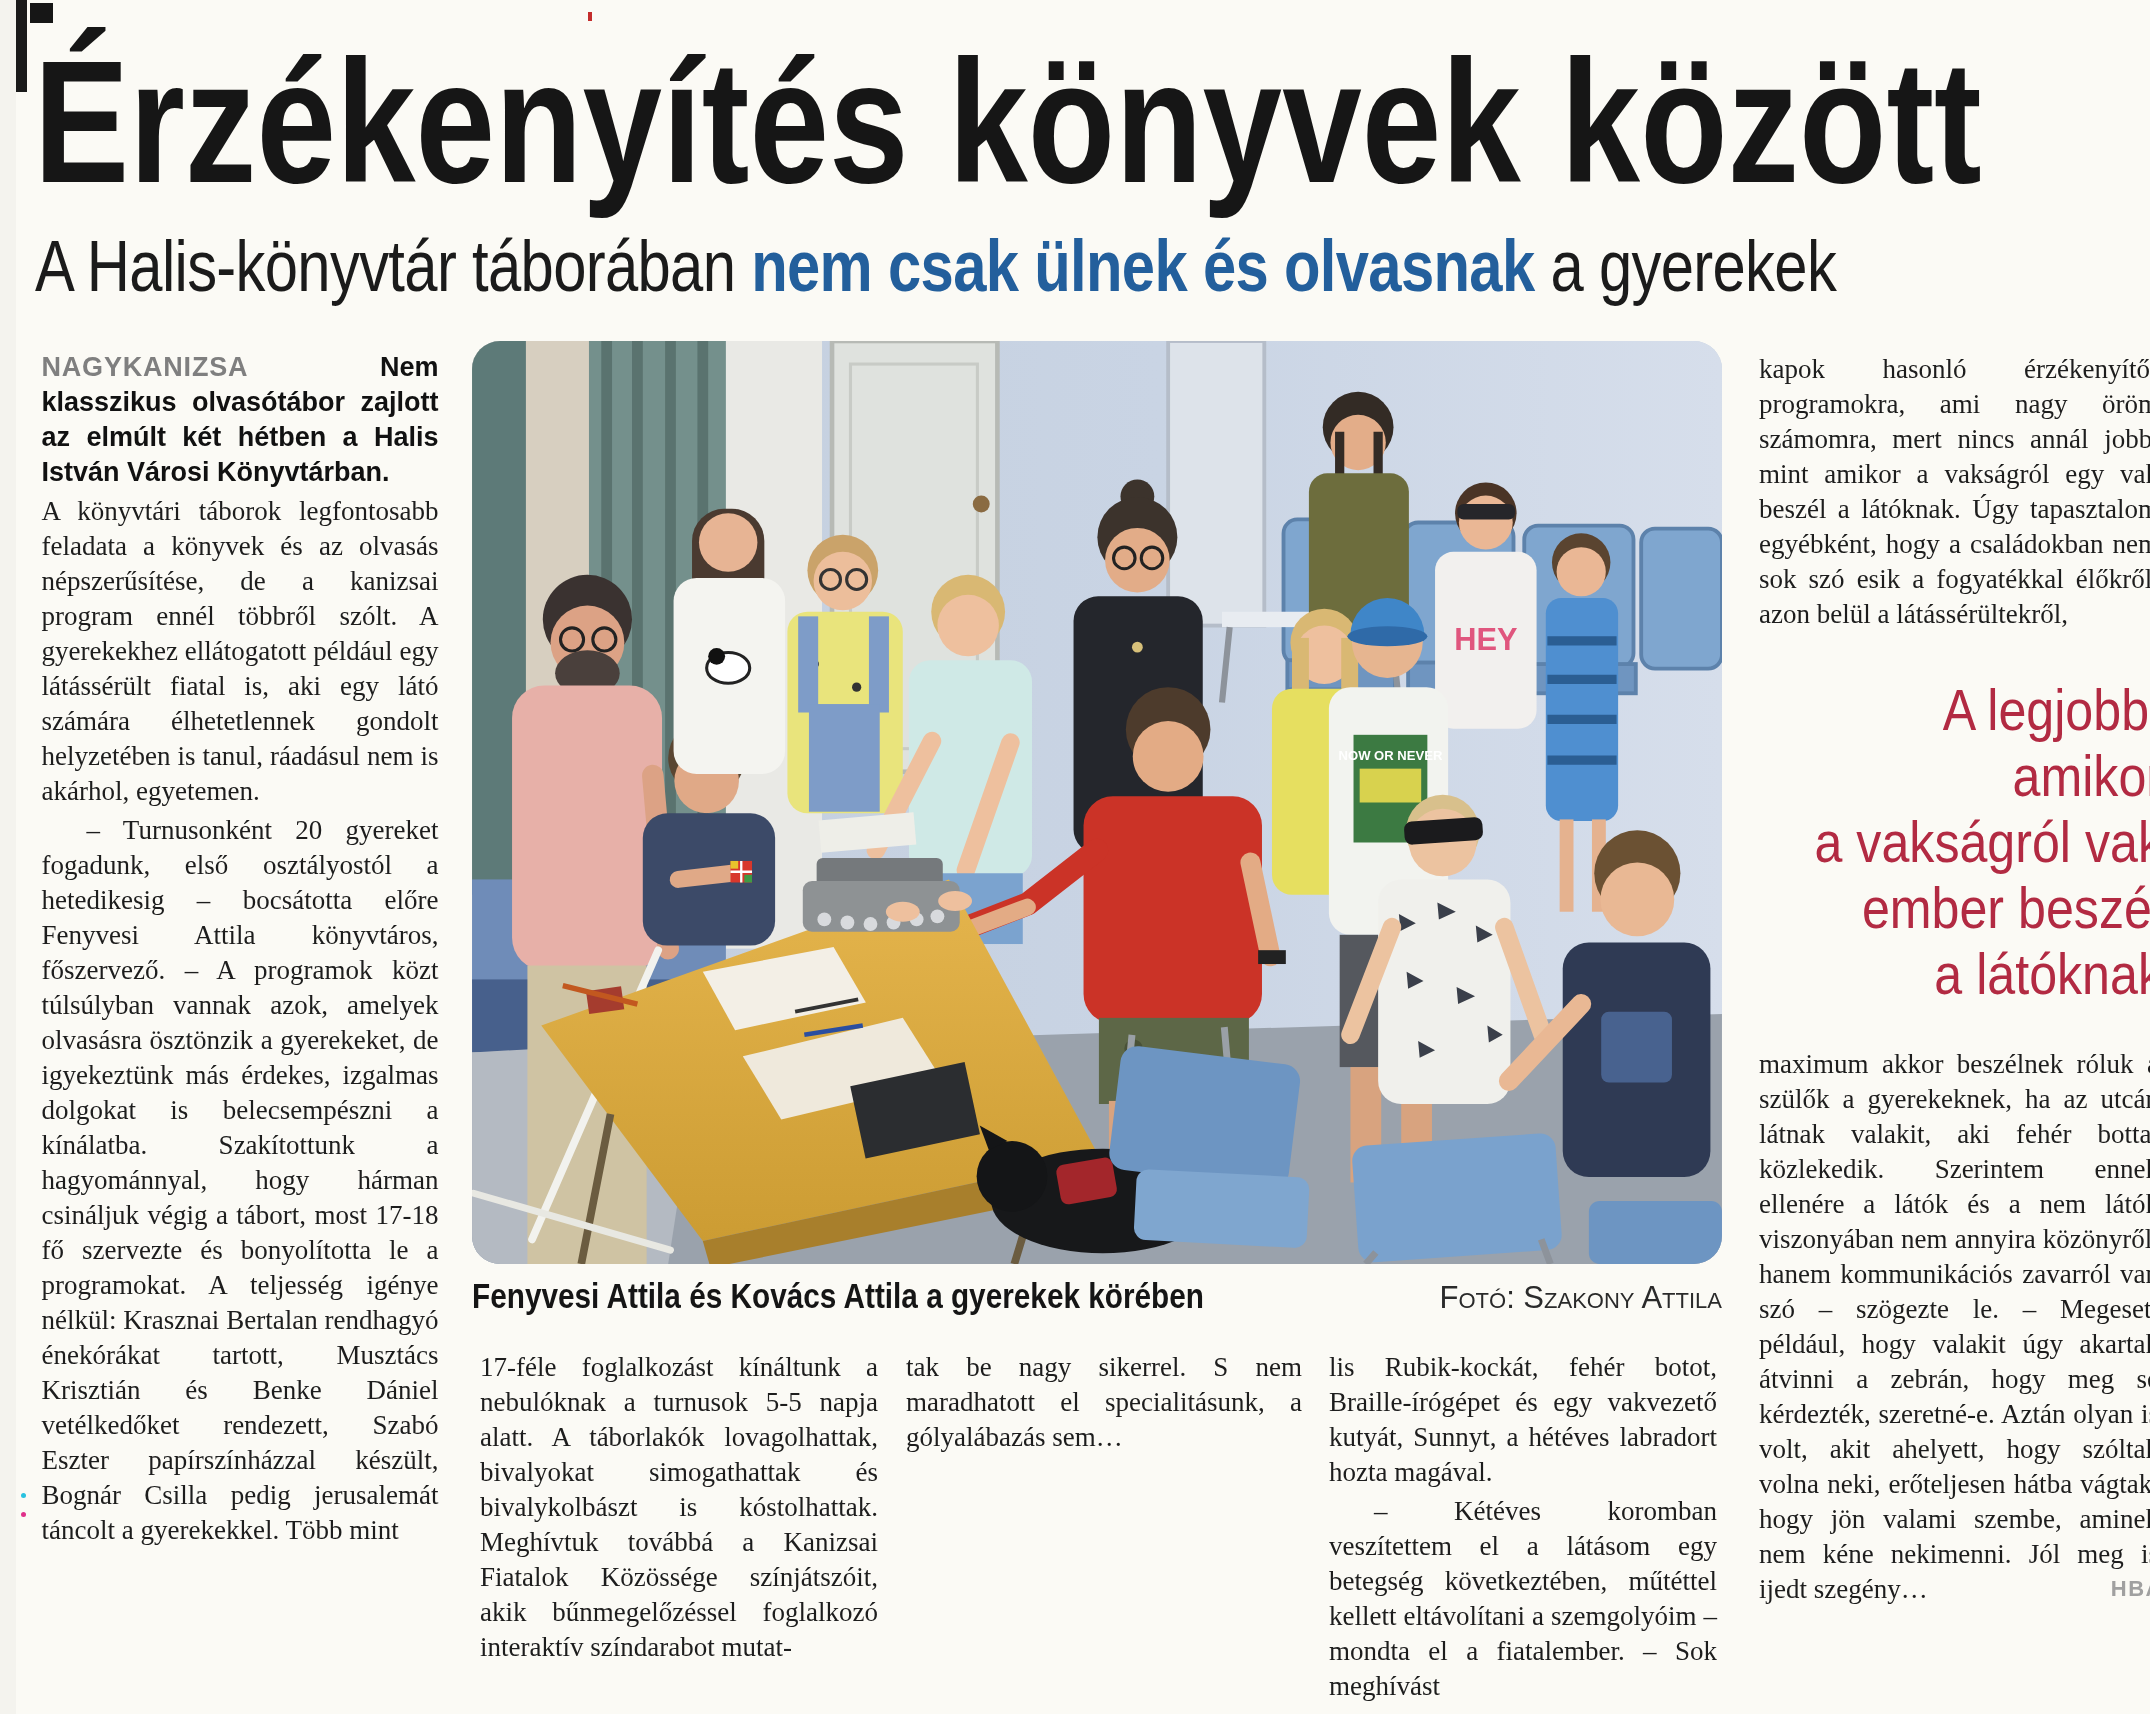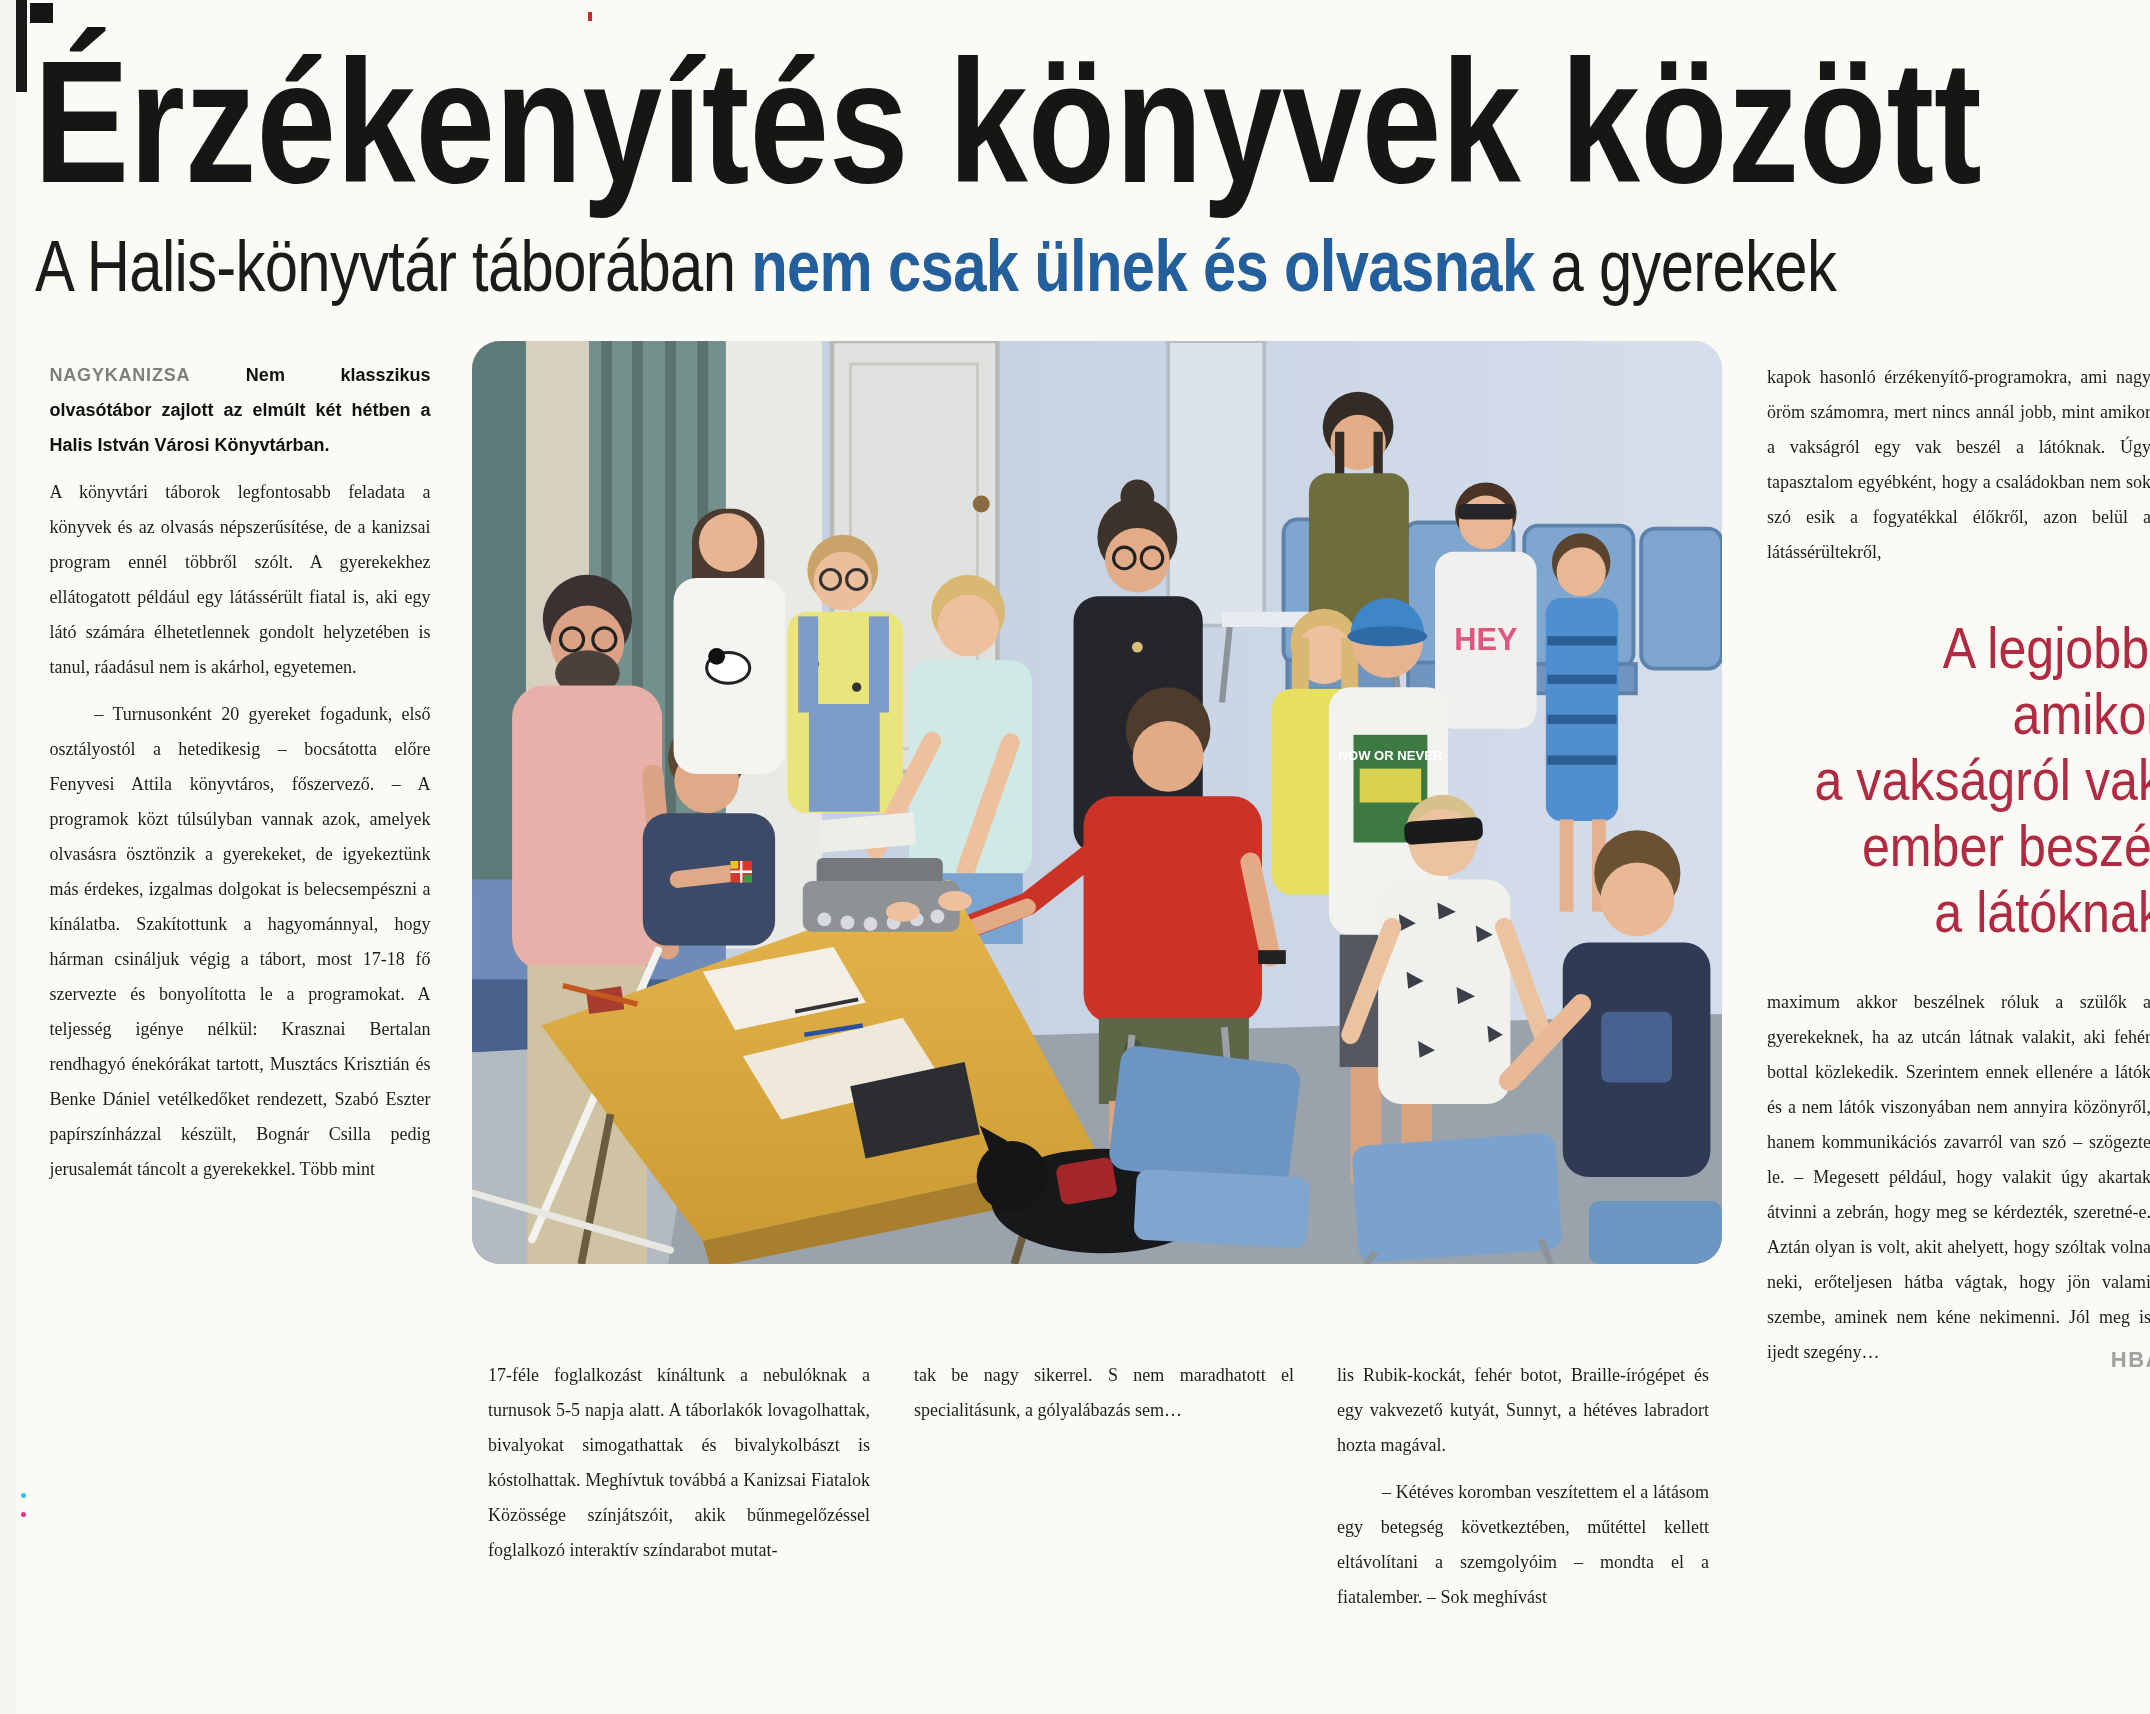--- a/index.html
+++ b/index.html
@@ -10,21 +10,21 @@
   .headline-svg{position:absolute;left:17px;top:10.8px;}
   .headline-svg text{font-family:"Liberation Sans",sans-serif;font-weight:bold;fill:#161616;}
 
   .subhead{position:absolute;left:19px;top:225px;white-space:nowrap;
            font-family:"Liberation Sans",sans-serif;font-size:72px;color:#1b1b1b;
            transform:scaleX(0.83);transform-origin:0 0;letter-spacing:-0.8px;}
   .subhead .hl{color:#235f9c;font-weight:bold;}
 
   
   .col{position:absolute;text-align:justify;color:#1d1d1d;}
-  .col p{margin:12px;font-size:18px;line-height:35px;}
+  .col p{margin:4px;font-size:27px;line-height:35px;}
   .col p.indent{text-indent:45px;}
   .col-left{left:21.5px;top:346px;width:405px;}
   .col-a{left:460px;top:1346px;width:406px;}
   .col-b{left:886px;top:1346px;width:404px;}
   .col-c{left:1309px;top:1346px;width:396px;}
   .col-right{left:1739px;top:348px;width:408px;}
 
   .lead{font-family:"Liberation Sans",sans-serif;font-weight:bold;font-size:26px;line-height:32px;
         color:#111;text-align:justify;margin:0 0 38px 0;}
   .lead .loc{color:#7f7f7f;letter-spacing:0.8px;}
@@ -300,20 +300,24 @@
         <rect x="862" y="1082" width="225" height="92" rx="16" fill="#7fa6cf" transform="rotate(3 974 1128)"></rect>
         <rect x="1148" y="1038" width="265" height="152" rx="20" fill="#7aa2cd" transform="rotate(-4 1280 1114)"></rect>
         <rect x="1452" y="1118" width="173" height="82" rx="14" fill="#6d95c2"></rect>
         <path d="M1175,1185 L1162,1200 M1390,1168 L1402,1200" stroke="#8d939b" stroke-width="9"></path>
       </g>
 
       <path d="M2,1108 L258,1182" stroke="#e8e8e2" stroke-width="9" stroke-linecap="round"></path>
     </svg>
   </div>
 
+  <div class="caption-row">
+    <div class="caption">Fenyvesi Attila és Kovács Attila a gyerekek körében</div>
+    <div class="credit">Fotó: Szakony Attila</div>
+  </div>
 
   <div class="col col-a">
     <p>17-féle foglalkozást kínáltunk a nebulóknak a turnusok 5-5 napja alatt. A táborlakók lovagolhattak, bivalyokat simogathattak és bivalykolbászt is kóstolhattak. Meghívtuk továbbá a Kanizsai Fiatalok Közössége színjátszóit, akik bűnmegelőzéssel foglalkozó interaktív színdarabot mutat-</p>
   </div>
   <div class="col col-b">
     <p>tak be nagy sikerrel. S nem maradhatott el specialitásunk, a gólyalábazás sem…</p>
   </div>
   <div class="col col-c">
     <p>lis Rubik-kockát, fehér botot, Braille-írógépet és egy vakvezető kutyát, Sunnyt, a hétéves labradort hozta magával.</p>
     <p class="indent">– Kétéves koromban veszítettem el a látásom egy betegség következtében, műtéttel kellett eltávolítani a szemgolyóim – mondta el a fiatalember. – Sok meghívást</p>

